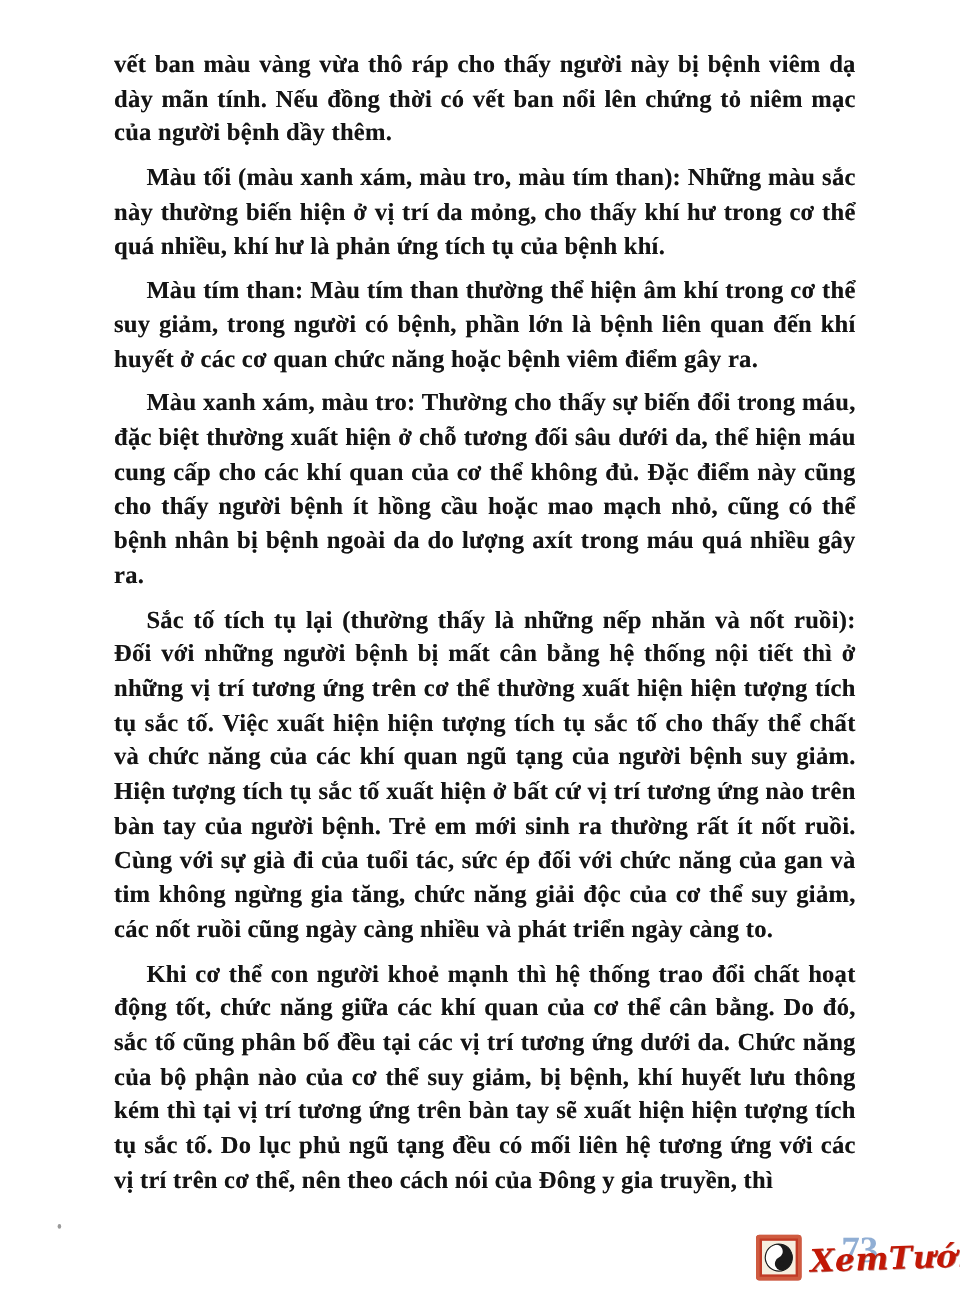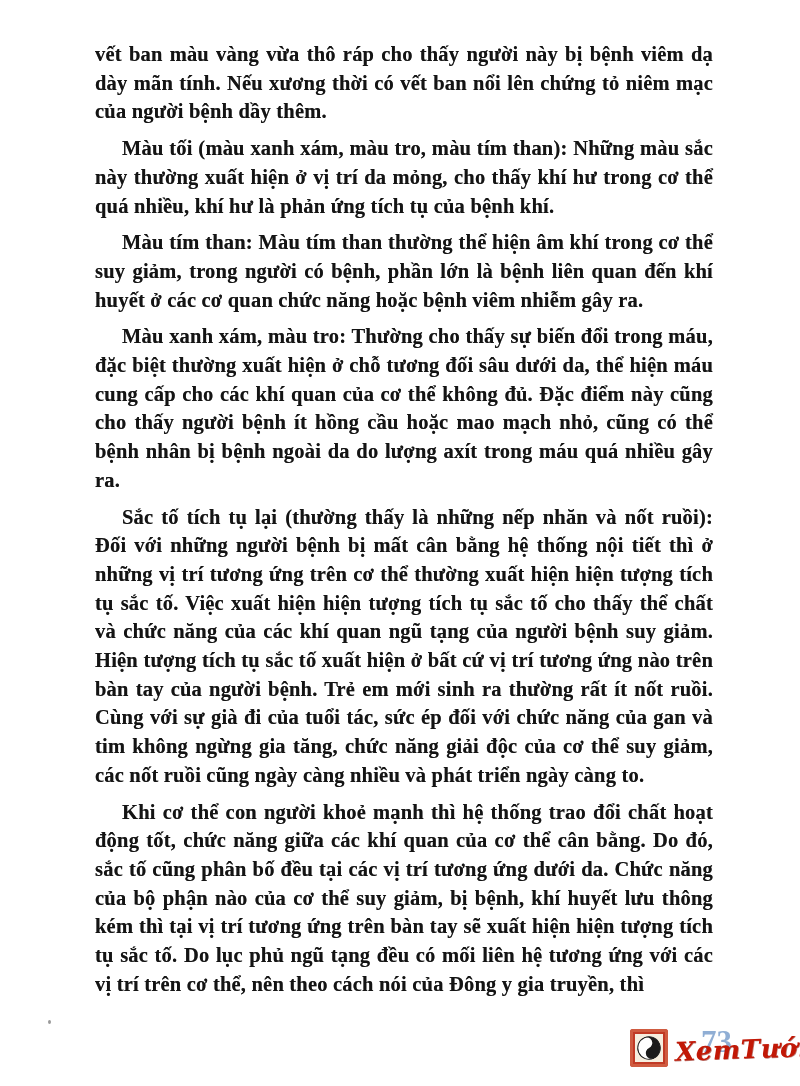--- a/index.html
+++ b/index.html
@@ -76,23 +76,23 @@
     letter-spacing: 0.5px;
     white-space: nowrap;
     text-shadow: 0.6px 0.6px 0 rgba(130, 15, 4, 0.55);
     font-family: "DejaVu Serif", serif;
   }
 </style>
 </head>
 <body>
 
 <main class="page-text">
-  <p>vết ban màu vàng vừa thô ráp cho thấy người này bị bệnh viêm dạ dày mãn tính. Nếu xương thời có vết ban nổi lên chứng tỏ niêm mạc của người bệnh dầy thêm.</p>
-  <p class="indent">Màu tối (màu xanh xám, màu tro, màu tím than): Những màu sắc này thường xuất hiện ở vị trí da mỏng, cho thấy khí hư trong cơ thể quá nhiều, khí hư là phản ứng tích tụ của bệnh khí.</p>
-  <p class="indent">Màu tím than: Màu tím than thường thể hiện âm khí trong cơ thể suy giảm, trong người có bệnh, phần lớn là bệnh liên quan đến khí huyết ở các cơ quan chức năng hoặc bệnh viêm nhiễm gây ra.</p>
+  <p>vết ban màu vàng vừa thô ráp cho thấy người này bị bệnh viêm dạ dày mãn tính. Nếu đồng thời có vết ban nổi lên chứng tỏ niêm mạc của người bệnh dầy thêm.</p>
+  <p class="indent">Màu tối (màu xanh xám, màu tro, màu tím than): Những màu sắc này thường biến hiện ở vị trí da mỏng, cho thấy khí hư trong cơ thể quá nhiều, khí hư là phản ứng tích tụ của bệnh khí.</p>
+  <p class="indent">Màu tím than: Màu tím than thường thể hiện âm khí trong cơ thể suy giảm, trong người có bệnh, phần lớn là bệnh liên quan đến khí huyết ở các cơ quan chức năng hoặc bệnh viêm điểm gây ra.</p>
   <p class="indent">Màu xanh xám, màu tro: Thường cho thấy sự biến đổi trong máu, đặc biệt thường xuất hiện ở chỗ tương đối sâu dưới da, thể hiện máu cung cấp cho các khí quan của cơ thể không đủ. Đặc điểm này cũng cho thấy người bệnh ít hồng cầu hoặc mao mạch nhỏ, cũng có thể bệnh nhân bị bệnh ngoài da do lượng axít trong máu quá nhiều gây ra.</p>
   <p class="indent">Sắc tố tích tụ lại (thường thấy là những nếp nhăn và nốt ruồi): Đối với những người bệnh bị mất cân bằng hệ thống nội tiết thì ở những vị trí tương ứng trên cơ thể thường xuất hiện hiện tượng tích tụ sắc tố. Việc xuất hiện hiện tượng tích tụ sắc tố cho thấy thể chất và chức năng của các khí quan ngũ tạng của người bệnh suy giảm. Hiện tượng tích tụ sắc tố xuất hiện ở bất cứ vị trí tương ứng nào trên bàn tay của người bệnh. Trẻ em mới sinh ra thường rất ít nốt ruồi. Cùng với sự già đi của tuổi tác, sức ép đối với chức năng của gan và tim không ngừng gia tăng, chức năng giải độc của cơ thể suy giảm, các nốt ruồi cũng ngày càng nhiều và phát triển ngày càng to.</p>
   <p class="indent">Khi cơ thể con người khoẻ mạnh thì hệ thống trao đổi chất hoạt động tốt, chức năng giữa các khí quan của cơ thể cân bằng. Do đó, sắc tố cũng phân bố đều tại các vị trí tương ứng dưới da. Chức năng của bộ phận nào của cơ thể suy giảm, bị bệnh, khí huyết lưu thông kém thì tại vị trí tương ứng trên bàn tay sẽ xuất hiện hiện tượng tích tụ sắc tố. Do lục phủ ngũ tạng đều có mối liên hệ tương ứng với các vị trí trên cơ thể, nên theo cách nói của Đông y gia truyền, thì</p>
 </main>
 
 <div class="scan-speck"></div>
 
 <div class="page-number">73</div>
 
 <div class="watermark">

